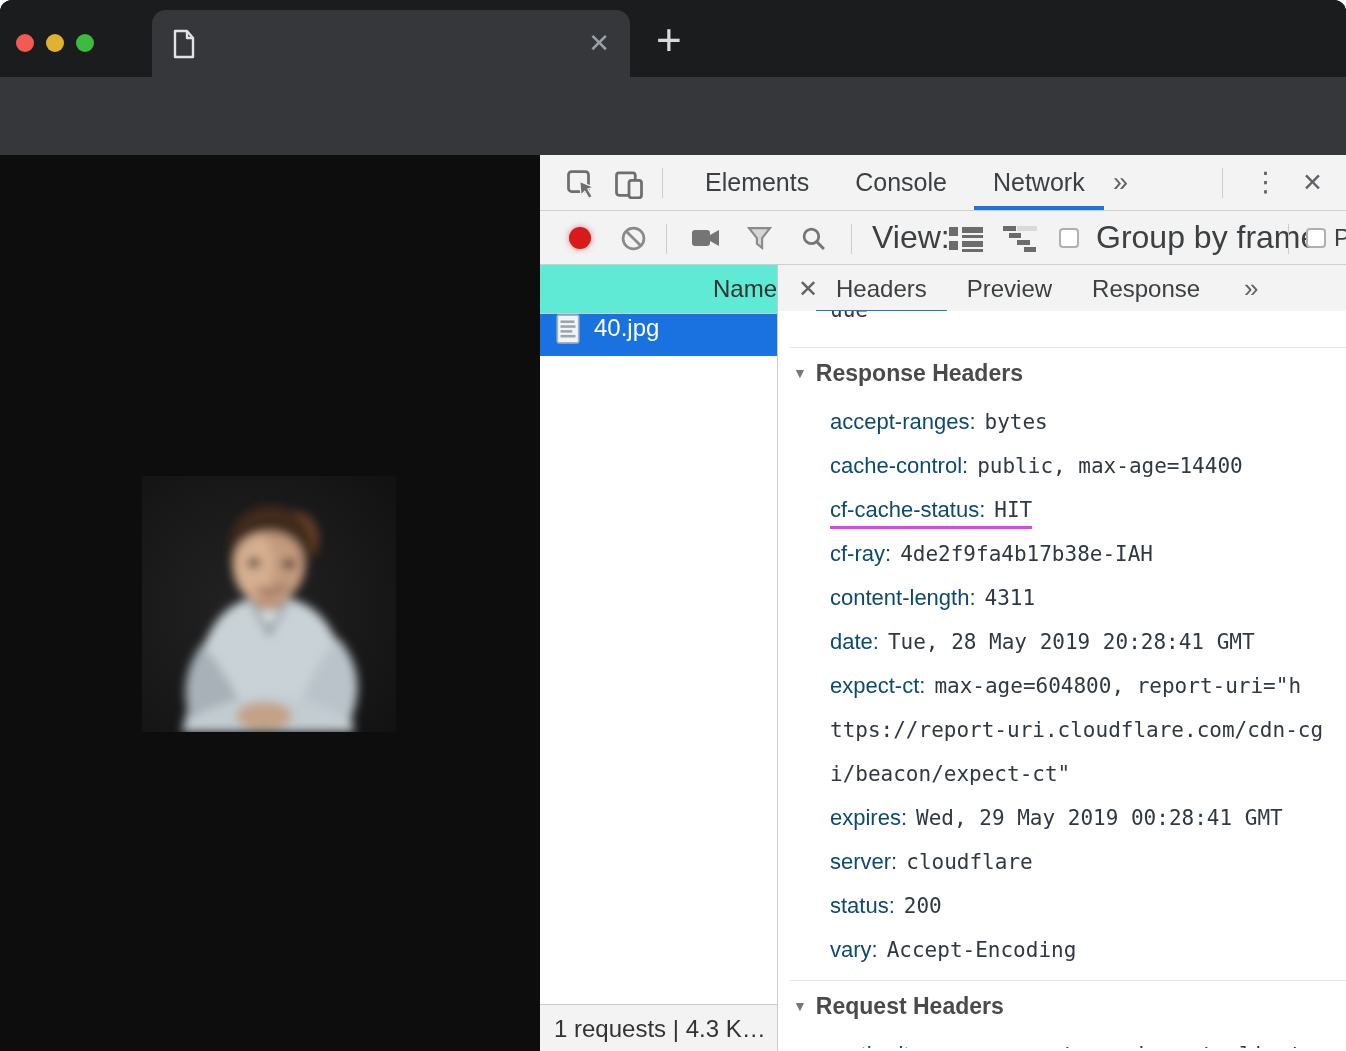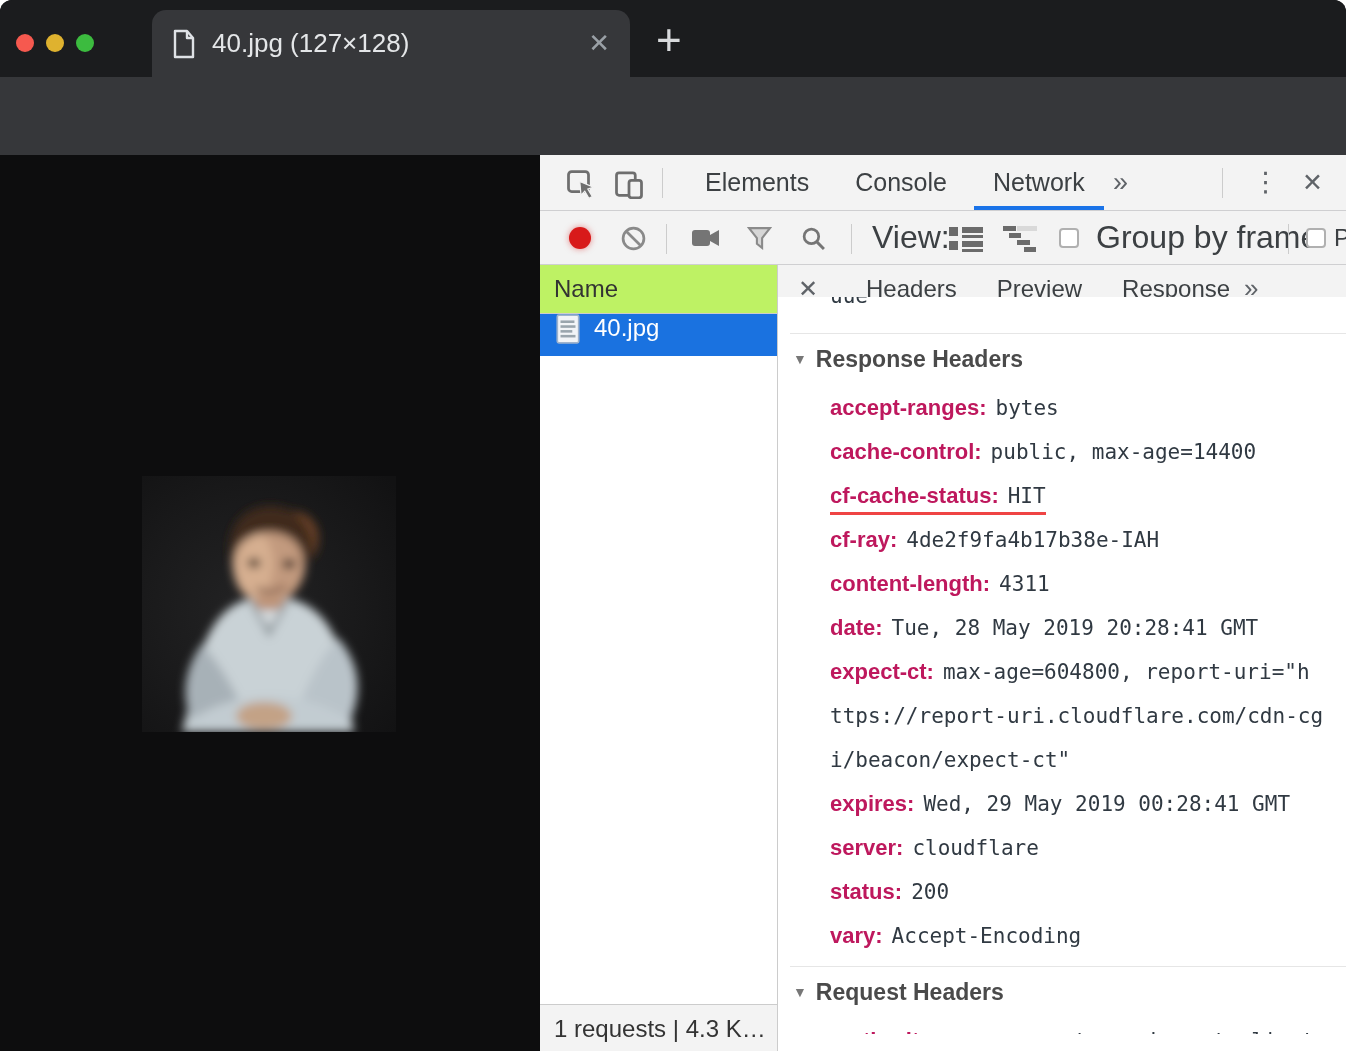--- a/index.html
+++ b/index.html
@@ -45,66 +45,65 @@
   .dt-net-bar{position:absolute;left:0;top:56px;width:806px;height:54px;background:#f3f3f3;
               border-bottom:1px solid #cfcfd1;box-sizing:border-box;}
   .dt-net-bar>*{position:absolute;}
   .rec-dot{left:29px;top:16px;width:22px;height:22px;border-radius:50%;background:#d81a1a;box-shadow:0 0 6px rgba(216,26,26,.5);}
   .nb-label{font-size:32px;color:#3c4043;line-height:53px;top:0;}
   .checkbox{top:17px;width:20px;height:20px;background:#fff;border:2px solid #b0b0b0;border-radius:4px;box-sizing:border-box;}
   .cliplabel{left:794px;top:0;width:14px;height:53px;overflow:hidden;font-size:24px;color:#3c4043;line-height:53px;}
 
   .dt-body{position:absolute;left:0;top:110px;width:806px;height:786px;}
   .requests{position:absolute;left:0;top:0;width:238px;height:786px;border-right:1px solid #ccc;box-sizing:border-box;background:#fff;}
-  .req-head{height:48px;line-height:48px;padding-left:14px;background:#bef264;border-bottom:1px solid #ccc;
-            font-size:24px;color:#333;box-sizing:content-box;}
+  .req-head{height:48px;line-height:48px;padding-left:14px;background:#5eead4;border-bottom:1px solid #ccc;
+            font-size:24px;color:#333;box-sizing:content-box;text-align:right;}
   .req-row{height:42px;display:flex;background:#1a72e0;color:#fff;font-size:24px;}
   .req-row svg{margin:0 14px 0 16px;flex:none;}
   .req-summary{position:absolute;left:0;bottom:0;width:100%;height:47px;line-height:47px;border-top:1px solid #ccc;
                background:#f3f3f3;padding-left:14px;font-size:24px;color:#333;box-sizing:border-box;}
 
   .details{position:absolute;left:238px;top:0;width:568px;height:786px;}
   .det-tabs{position:relative;height:48px;background:#f3f3f3;border-bottom:1px solid #ccc;box-sizing:content-box;}
   .det-close{position:absolute;left:20px;top:0;line-height:47px;font-size:24px;color:#5f6368;}
-  .det-tabrow{position:absolute;left:68px;top:0;display:flex;height:48px;}
+  .det-tabrow{position:absolute;left:38px;top:0;display:flex;height:48px;}
   .det-tab{padding:0 20px;line-height:47px;font-size:24px;color:#3c4043;position:relative;white-space:nowrap;}
   .det-tab.sel::after{content:'';position:absolute;left:0;right:0;bottom:-1px;height:4px;background:#1a73e8;}
   .det-chev{position:absolute;left:466px;top:0;line-height:47px;font-size:26px;color:#5f6368;}
 
-  .det-content{position:absolute;left:0;top:32px;width:568px;height:737px;overflow:hidden;background:#fff;padding-left:52px;box-sizing:border-box;}
+  .det-content{position:absolute;left:0;top:46px;width:568px;height:737px;overflow:hidden;background:#fff;padding-left:52px;box-sizing:border-box;}
   .frag{height:11px;overflow:hidden;}
   .frag span{display:block;margin-top:-13px;font-family:"DejaVu Sans Mono",monospace;font-size:21px;color:#2f3942;}
   .hdivider{border-top:1px solid #e6e6e6;margin:25px 0 0 -40px;}
   .hdivider2{border-top:1px solid #e6e6e6;margin:8px 0 0 -40px;}
   .sec-title{margin:10px 0 0 -37px;height:30px;line-height:30px;font-size:23px;font-weight:bold;color:#4a4a4a;}
   .tri{font-size:14px;color:#777;margin-right:9px;vertical-align:3px;font-weight:normal;}
   .hrows{margin-top:12px;}
   .hrow{height:44px;line-height:44px;font-size:22px;white-space:nowrap;}
-  .hkey{font-weight:bold;color:#be185d;margin-right:9px;}
+  .hkey{font-weight:normal;color:#0c4a6e;margin-right:9px;}
   .hval{font-family:"DejaVu Sans Mono",monospace;font-size:21px;color:#303942;}
-  .ul-blue{display:inline-block;line-height:28px;border-bottom:3px solid #ef4444;padding-bottom:2px;text-align:right;}
+  .ul-blue{display:inline-block;line-height:28px;border-bottom:3px solid #d946ef;padding-bottom:2px;text-align:right;}
   .partial-row{margin-top:12px;}
 </style>
 </head>
 <body>
 
 <div class="window">
 
   <div class="tabstrip">
     <div class="traffic">
       <span class="tl-red"></span>
       <span class="tl-yellow"></span>
       <span class="tl-green"></span>
     </div>
     <div class="tab">
       <svg width="24" height="30" viewBox="0 0 24 30">
         <path d="M3 2 h12 l6 7 v19 h-18 z" fill="none" stroke="#dfe2e6" stroke-width="2.4" stroke-linejoin="round"></path>
         <path d="M15 2 v7 h6" fill="none" stroke="#dfe2e6" stroke-width="2.4" stroke-linejoin="round"></path>
       </svg>
-      <span class="tab-title">40.jpg (127×128)</span>
       <span class="tab-close">✕</span>
     </div>
     <div class="newtab">+</div>
   </div>
 
   <div class="toolbar">
     <svg class="navbtn" style="left:26px" width="34" height="30" viewBox="0 0 24 22">
       <path d="M21 11 H4 M11 4 L4 11 L11 18" fill="none" stroke="#e8eaed" stroke-width="2.6" stroke-linecap="round" stroke-linejoin="round"></path>
     </svg>
     <svg class="navbtn" style="left:90px" width="34" height="30" viewBox="0 0 24 22">

